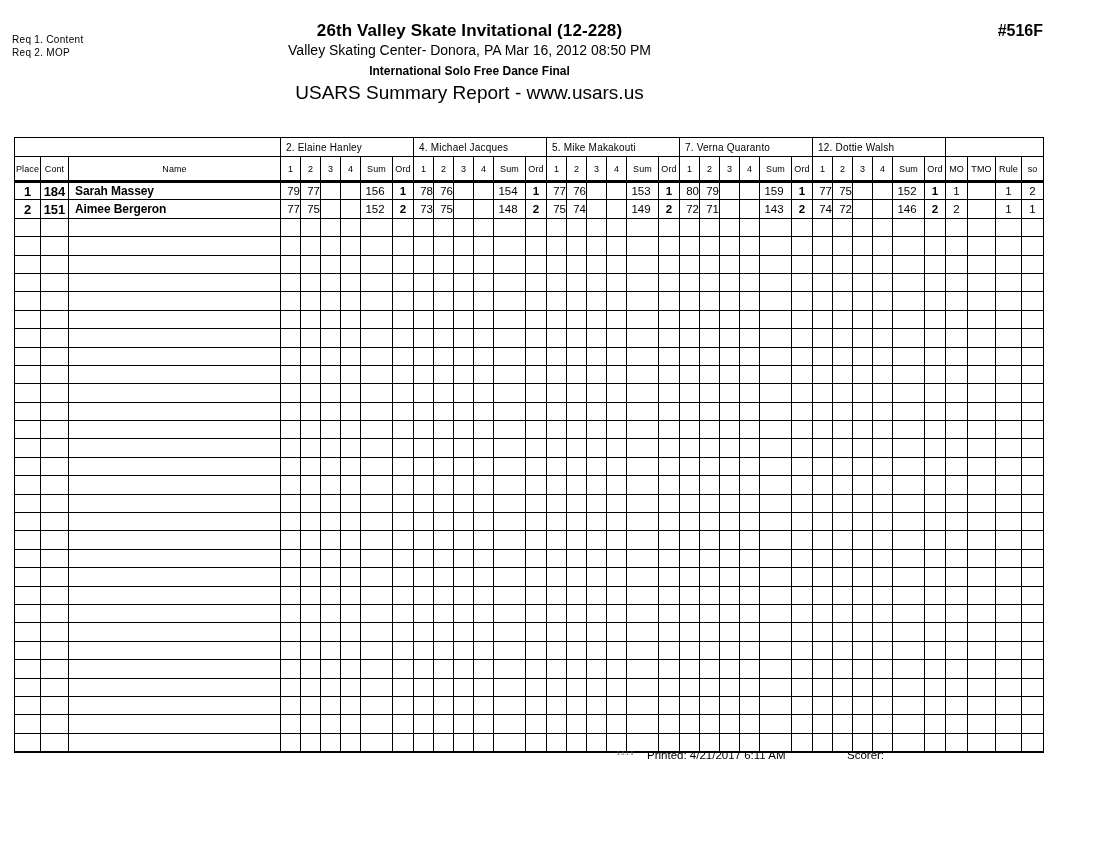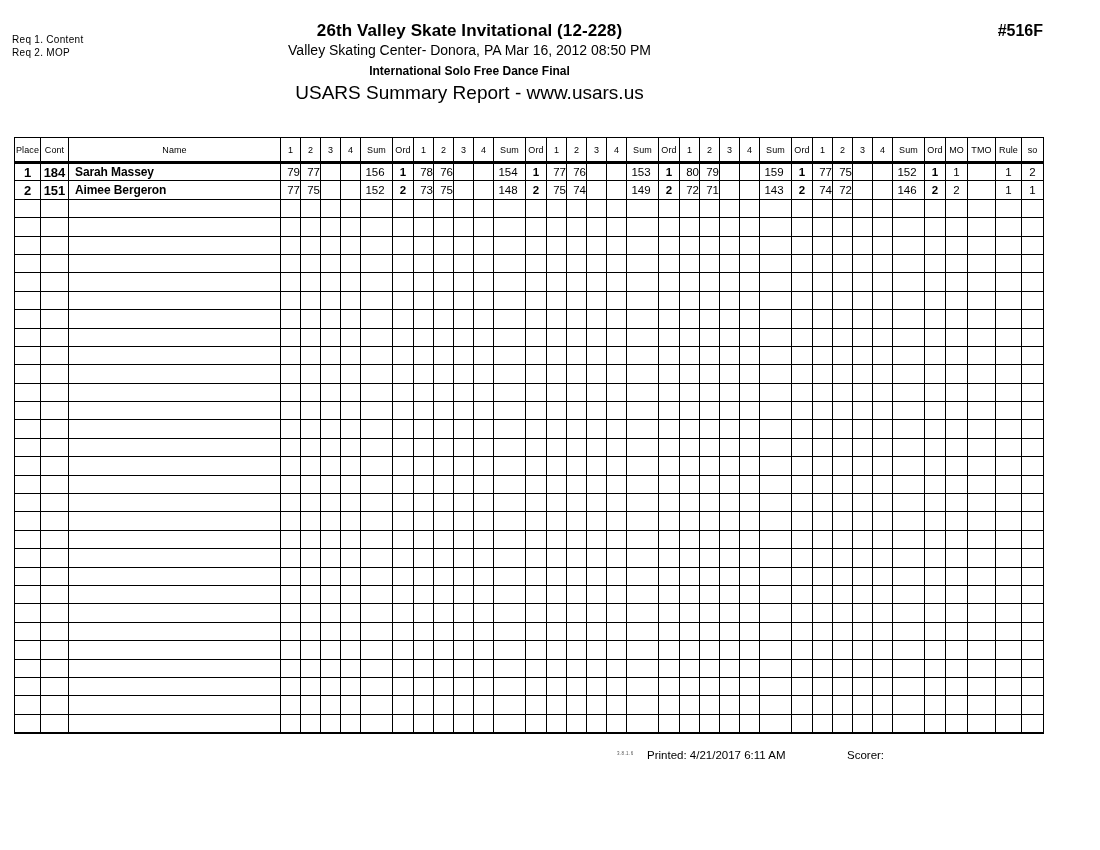--- a/index.html
+++ b/index.html
@@ -250,20 +250,29 @@
         <col style="width: 20px;">
         <col style="width: 20px;">
         <col style="width: 32px;">
         <col style="width: 21px;">
         <col style="width: 22px;">
         <col style="width: 28px;">
         <col style="width: 26px;">
         <col style="width: 22px;">
       </colgroup>
     <tbody id="table-body">
+        <tr class="judge-band">
+          <td class="band-empty" colspan="3"></td>
+          <td class="judge-band-cell" colspan="6">2.  Elaine Hanley</td>
+          <td class="judge-band-cell" colspan="6">4.  Michael Jacques</td>
+          <td class="judge-band-cell" colspan="6">5.  Mike Makakouti</td>
+          <td class="judge-band-cell" colspan="6">7.  Verna Quaranto</td>
+          <td class="judge-band-cell" colspan="6">12.  Dottie Walsh</td>
+          <td class="band-empty" colspan="4"></td>
+        </tr>
         <tr class="col-head">
           <td class="head-place">Place</td>
           <td class="head-cont">Cont</td>
           <td class="head-name">Name</td>
           <td>1</td>
           <td>2</td>
           <td>3</td>
           <td>4</td>
           <td>Sum</td>
           <td class="ord-col">Ord</td>

